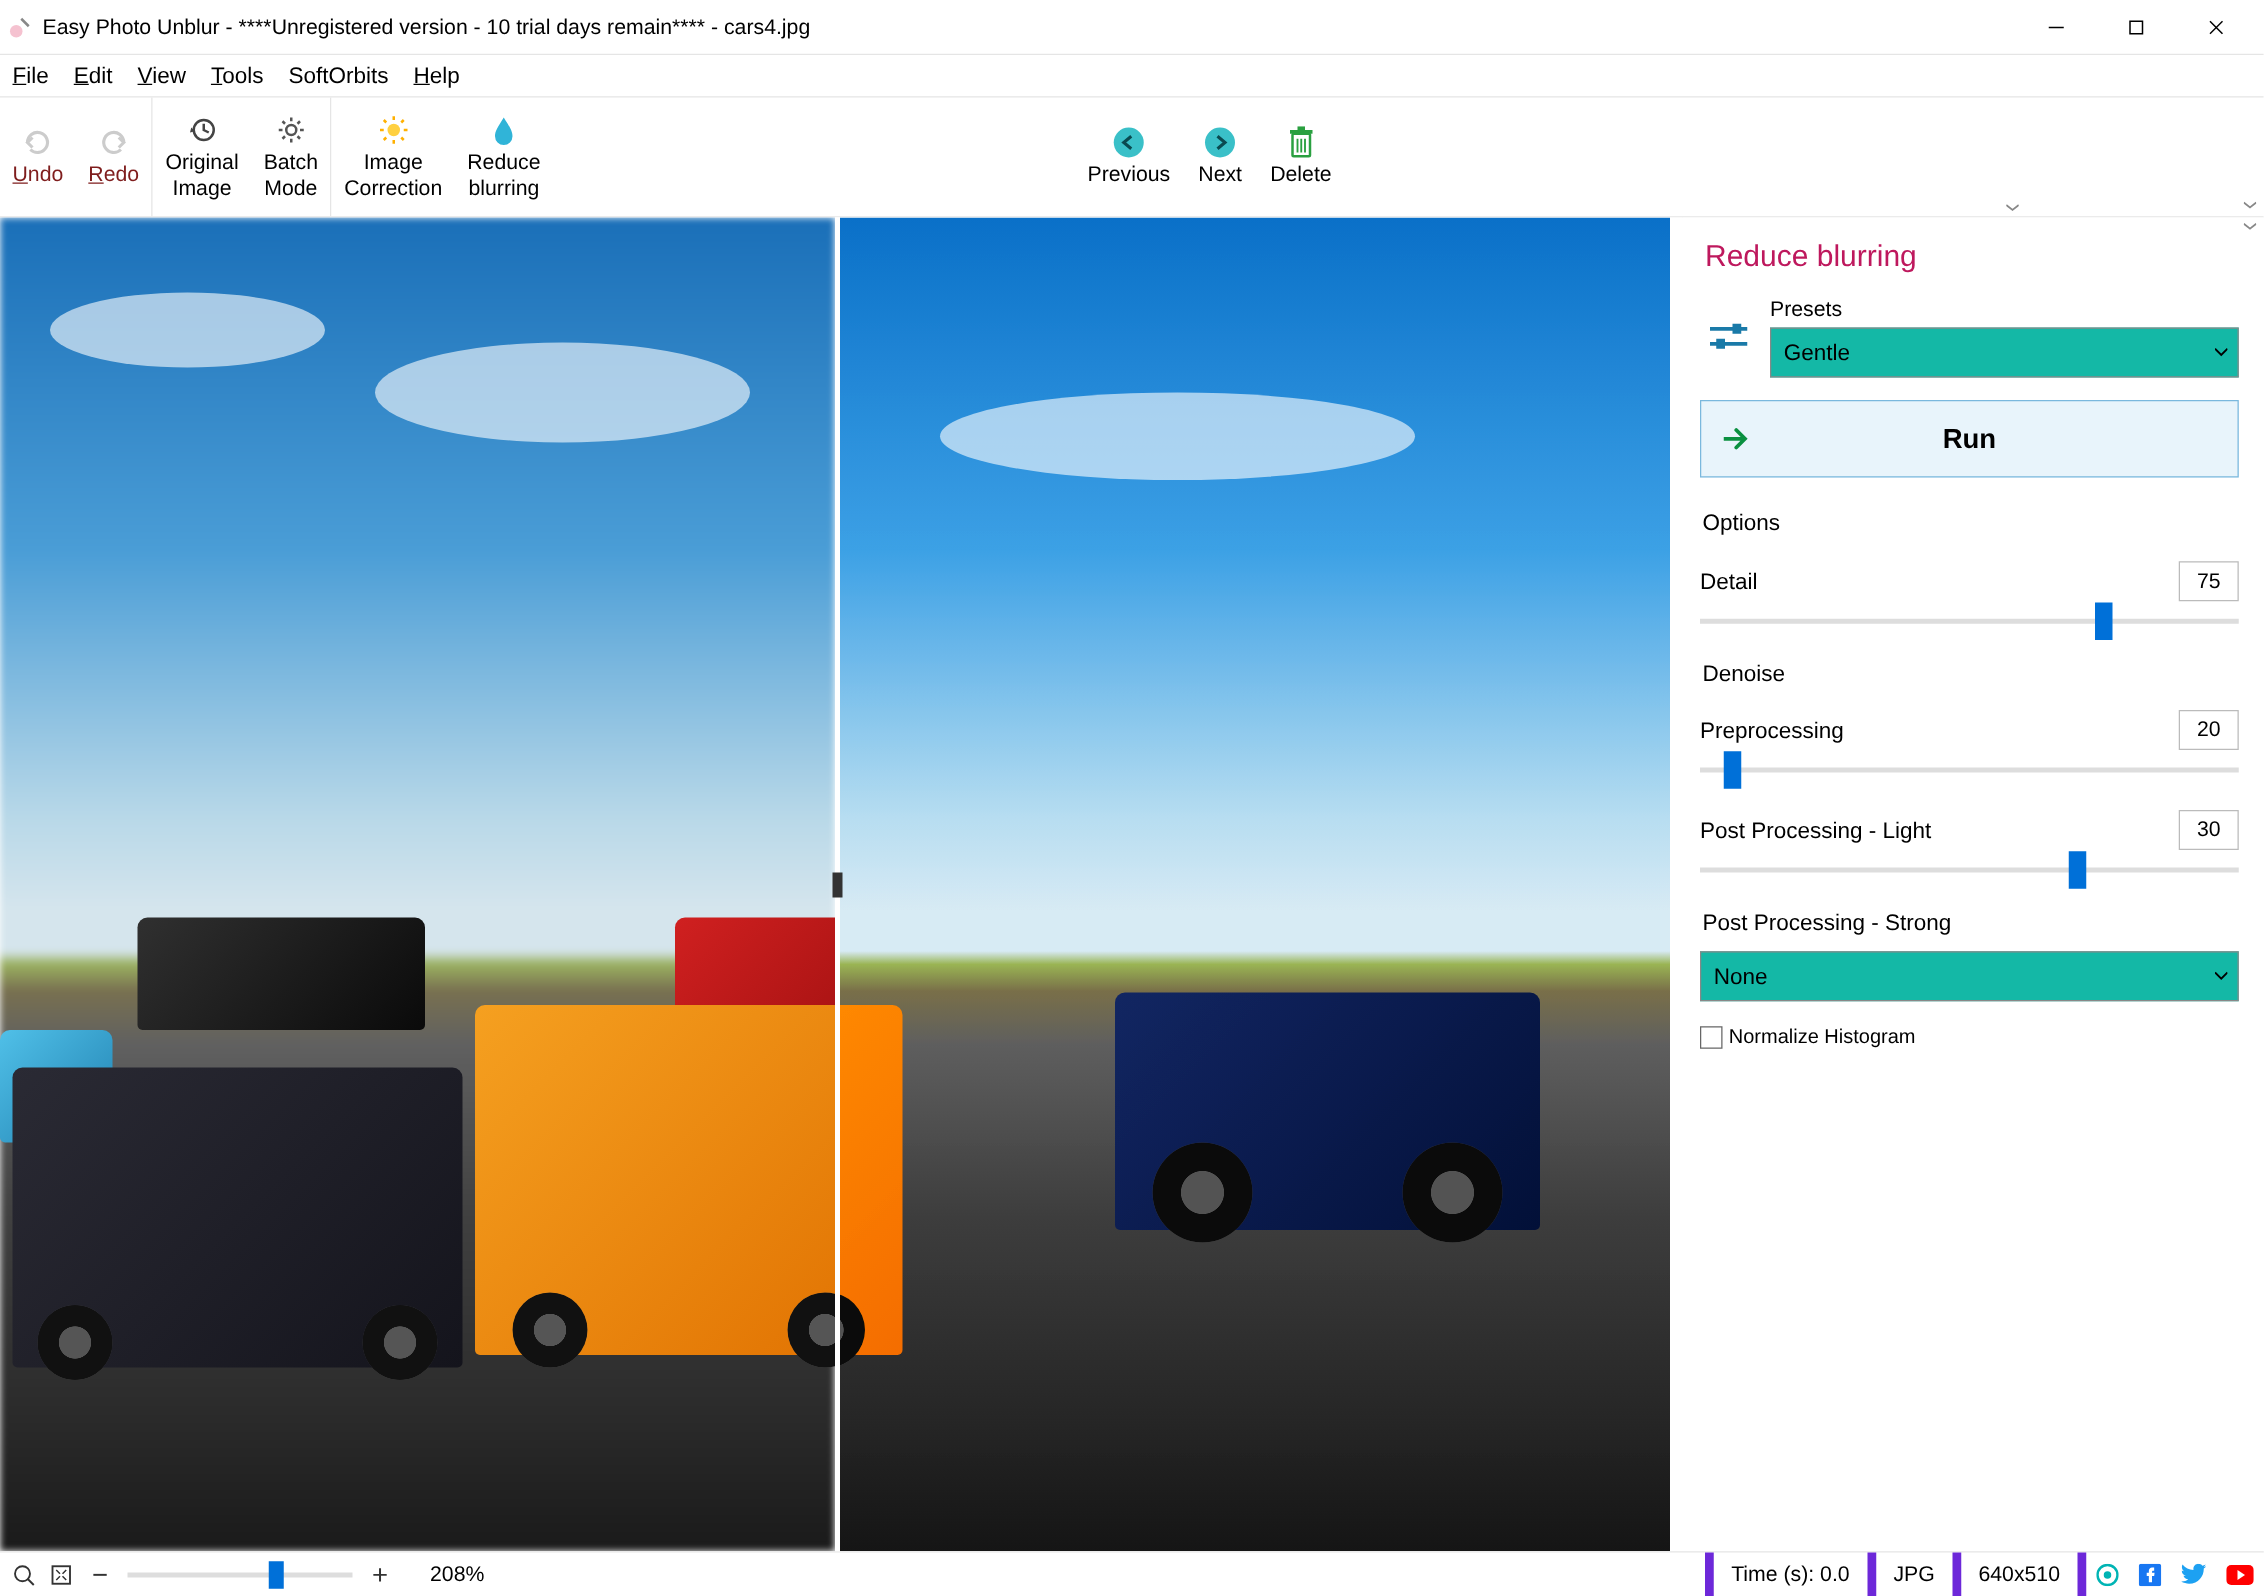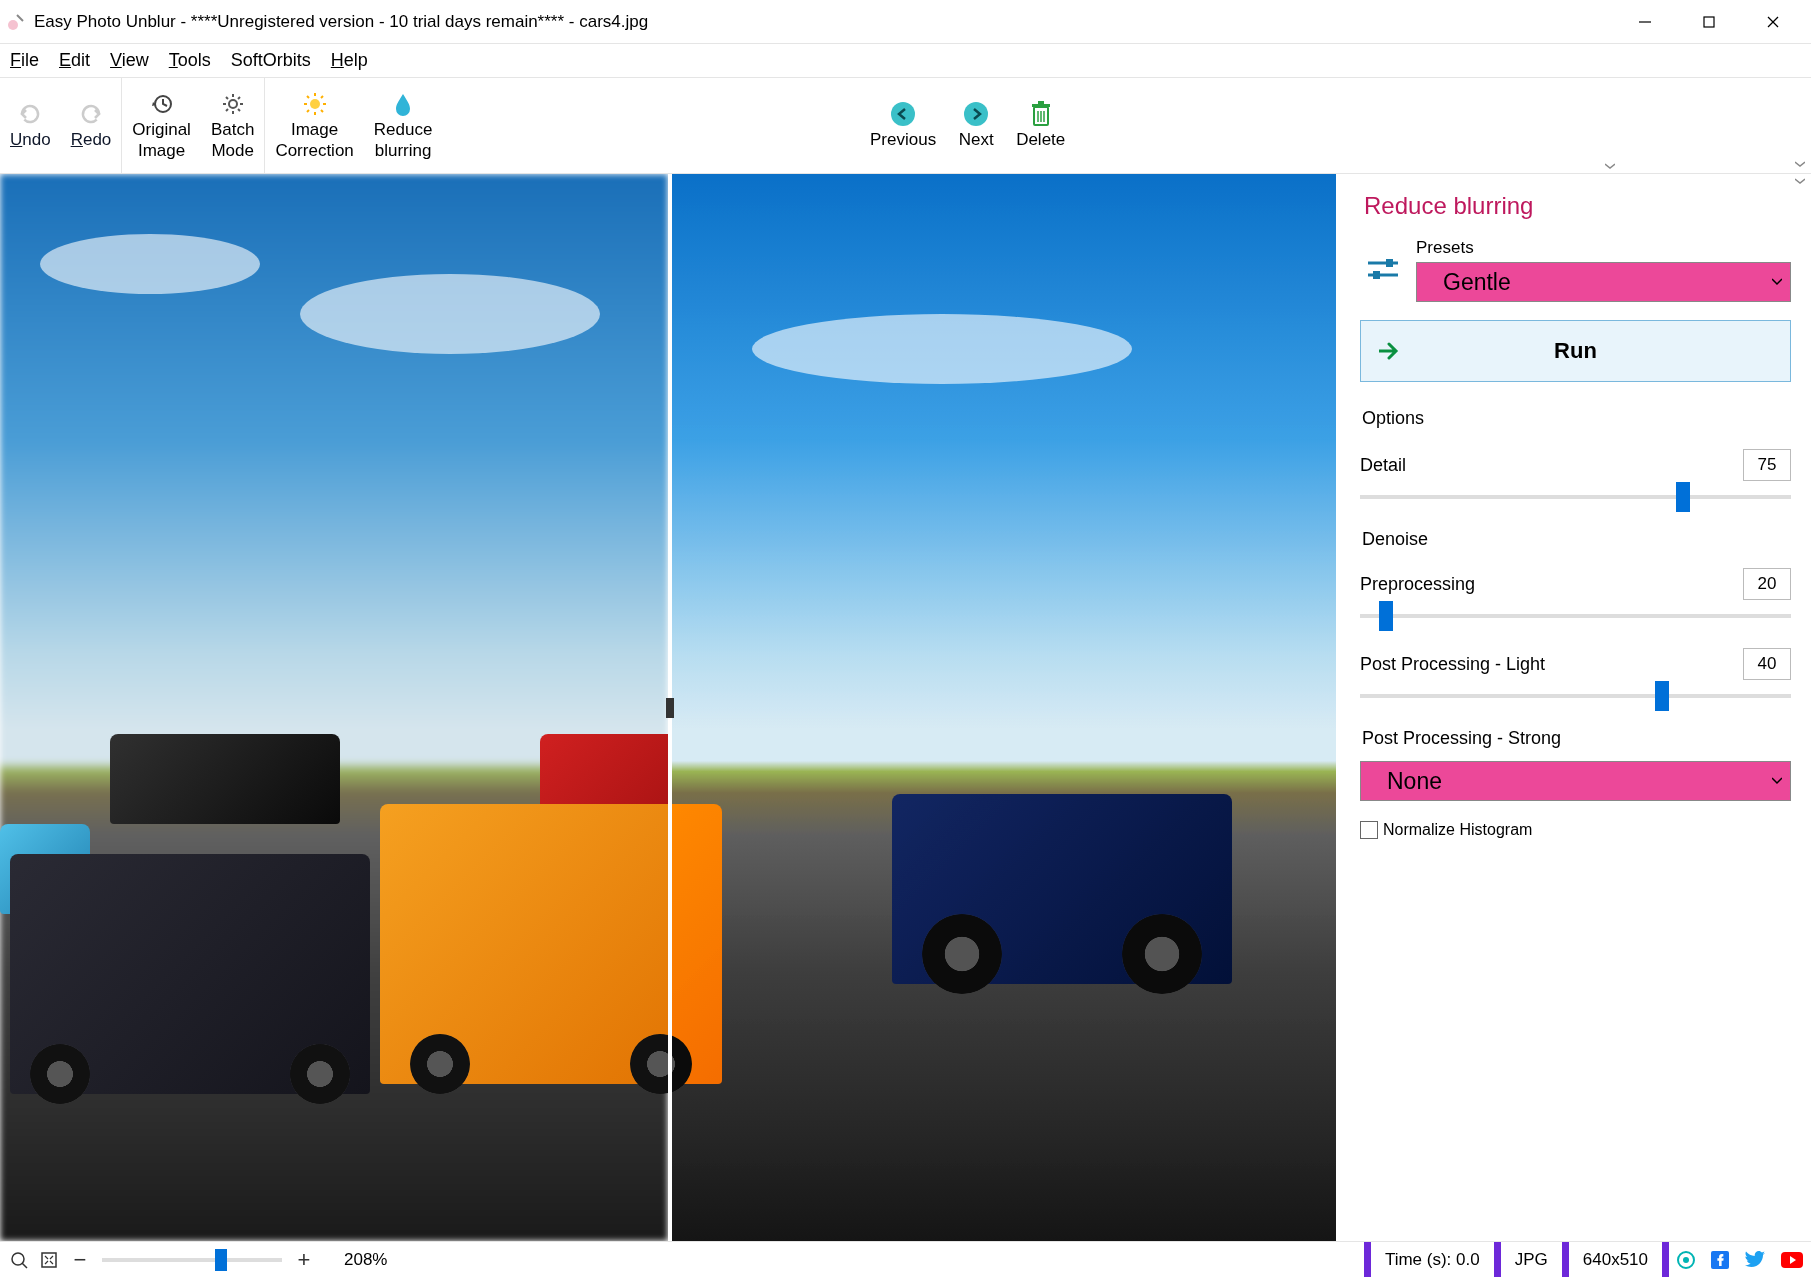--- a/index.html
+++ b/index.html
@@ -16,21 +16,21 @@
 .menubar { height: 34px; display: flex; align-items: center; padding: 0 10px; gap: 20px; border-bottom: 1px solid #e5e5e5; }
 .menubar span { font-size: 18px; color: #000; }
 .menubar span u { text-decoration: underline; }
 
 
 .toolbar { height: 96px; display: flex; align-items: center; border-bottom: 1px solid #e5e5e5; position: relative; }
 .tool-group { display: flex; height: 100%; border-right: 1px solid #e5e5e5; }
 .tool-group:last-child { border-right: none; }
 .tool-btn { display: flex; flex-direction: column; align-items: center; justify-content: center; padding: 4px 10px; min-width: 60px; text-align: center; font-size: 17px; line-height: 1.2; }
 .tool-btn .icon { height: 28px; display: flex; align-items: center; justify-content: center; margin-bottom: 2px; }
-.tool-btn.disabled { color: #0f172a; }
+.tool-btn.disabled { color: #7f1d1d; }
 .tool-btn u { text-decoration: underline; }
 .tool-center { position: absolute; left: 860px; top: 0; height: 100%; display: flex; }
 .tb-expand { position: absolute; right: 4px; bottom: 2px; width: 12px; height: 12px; color: #888; }
 
 
 .main { display: flex; height: 1067px; }
 .viewer { width: 1346px; position: relative; background: #fff; }
 .viewer .canvas { position: absolute; left: 0; top: 0; width: 1336px; height: 1067px; }
 .viewer .left-half { position: absolute; left: 0; top: 0; width: 668px; height: 100%; overflow: hidden; }
 .viewer .right-half { position: absolute; left: 672px; top: 0; width: 664px; height: 100%; overflow: hidden; }
@@ -52,21 +52,21 @@
 
 .right-half .car, .right-half .sky { filter: saturate(1.15) contrast(1.05); }
 
 
 .panel { flex: 1; padding: 10px 20px 10px 14px; overflow: hidden; background: #fff; position: relative; }
 .panel h2 { font-size: 24px; font-weight: 400; color: #be185d; margin: 8px 0 18px 4px; }
 .preset-row { display: flex; align-items: center; gap: 18px; margin-bottom: 18px; }
 .preset-icon { margin-left: 8px; }
 .preset-block { flex: 1; }
 .preset-block .lbl { font-size: 17px; color: #000; margin-bottom: 4px; display: block; }
-.select { width: 100%; height: 40px; border: 1px solid #888; background: #ec4899; font-size: 23px; padding: 0 26px; position: relative; display: flex; align-items: center; }
+.select { width: 100%; height: 40px; border: 1px solid #888; background: #14b8a6; font-size: 18px; padding: 0 10px; position: relative; display: flex; align-items: center; }
 .select .arrow { position: absolute; right: 8px; top: 50%; transform: translateY(-50%); }
 .run-btn { width: 100%; height: 62px; background: #e8f4fb; border: 1px solid #7ab8dd; display: flex; align-items: center; justify-content: center; font-size: 22px; font-weight: 600; position: relative; margin-bottom: 26px; }
 .run-btn .run-icon { position: absolute; left: 18px; top: 50%; transform: translateY(-50%); }
 .section-title { font-size: 18px; color: #000; margin: 8px 0 20px 2px; }
 .slider-row { margin-bottom: 30px; }
 .slider-head { display: flex; justify-content: space-between; align-items: center; margin-bottom: 14px; }
 .slider-head .slbl { font-size: 18px; }
 .slider-head .sval { width: 48px; height: 32px; border: 1px solid #bbb; font-size: 17px; display: flex; align-items: center; justify-content: center; background: #fff; }
 .slider-track { height: 4px; background: #ddd; position: relative; }
 .slider-thumb { position: absolute; width: 14px; height: 30px; background: #0070d8; top: -13px; transform: translateX(-50%); }
@@ -353,21 +353,21 @@
         <span class="sval">20</span>
       </div>
       <div class="slider-track">
         <div class="slider-thumb" style="left:6%"></div>
       </div>
     </div>
 
     <div class="slider-row">
       <div class="slider-head">
         <span class="slbl">Post Processing - Light</span>
-        <span class="sval">40</span>
+        <span class="sval">30</span>
       </div>
       <div class="slider-track">
         <div class="slider-thumb" style="left:70%"></div>
       </div>
     </div>
 
     <div class="post-strong">
       <div class="subhead">Post Processing - Strong</div>
       <div class="select">
         <span>None</span>

